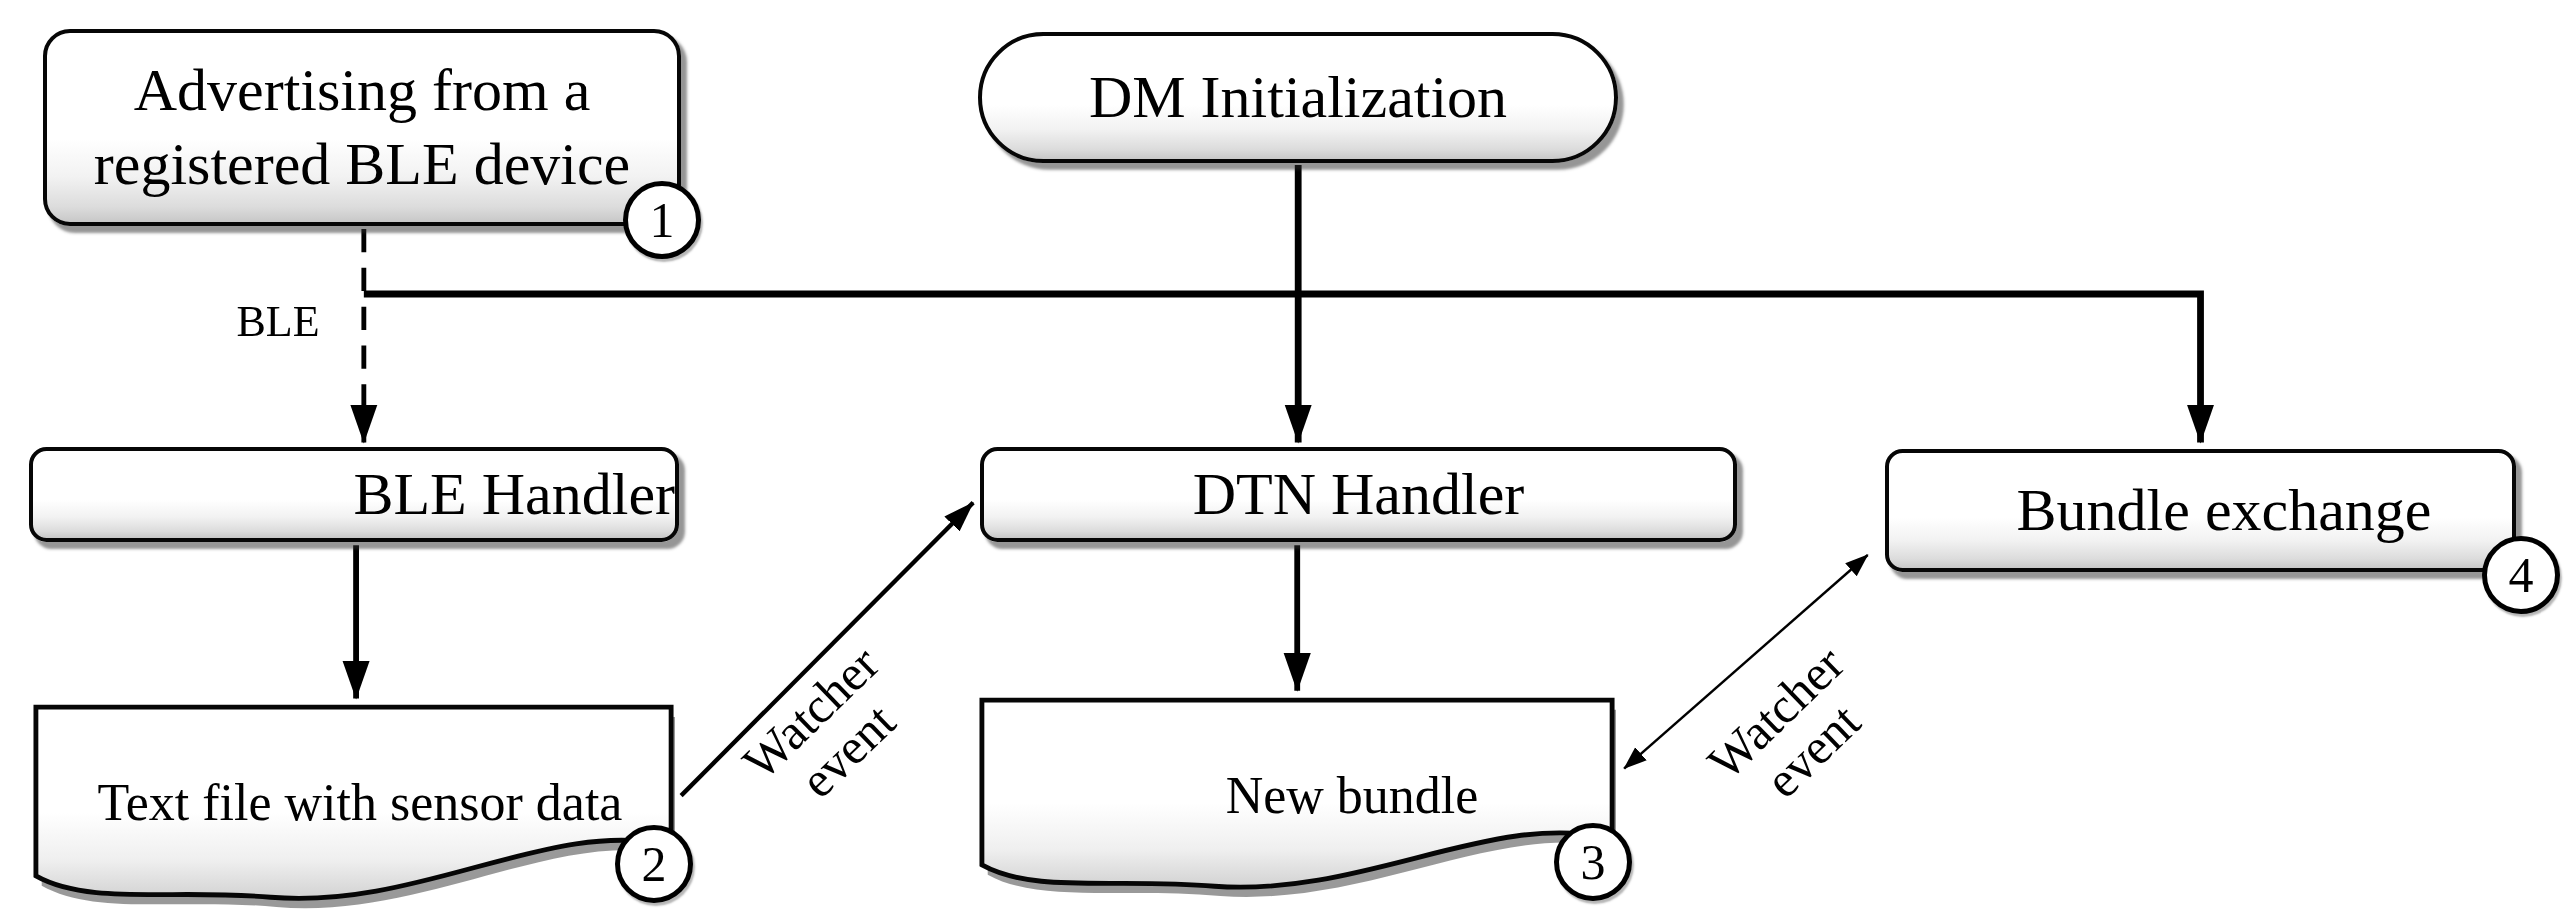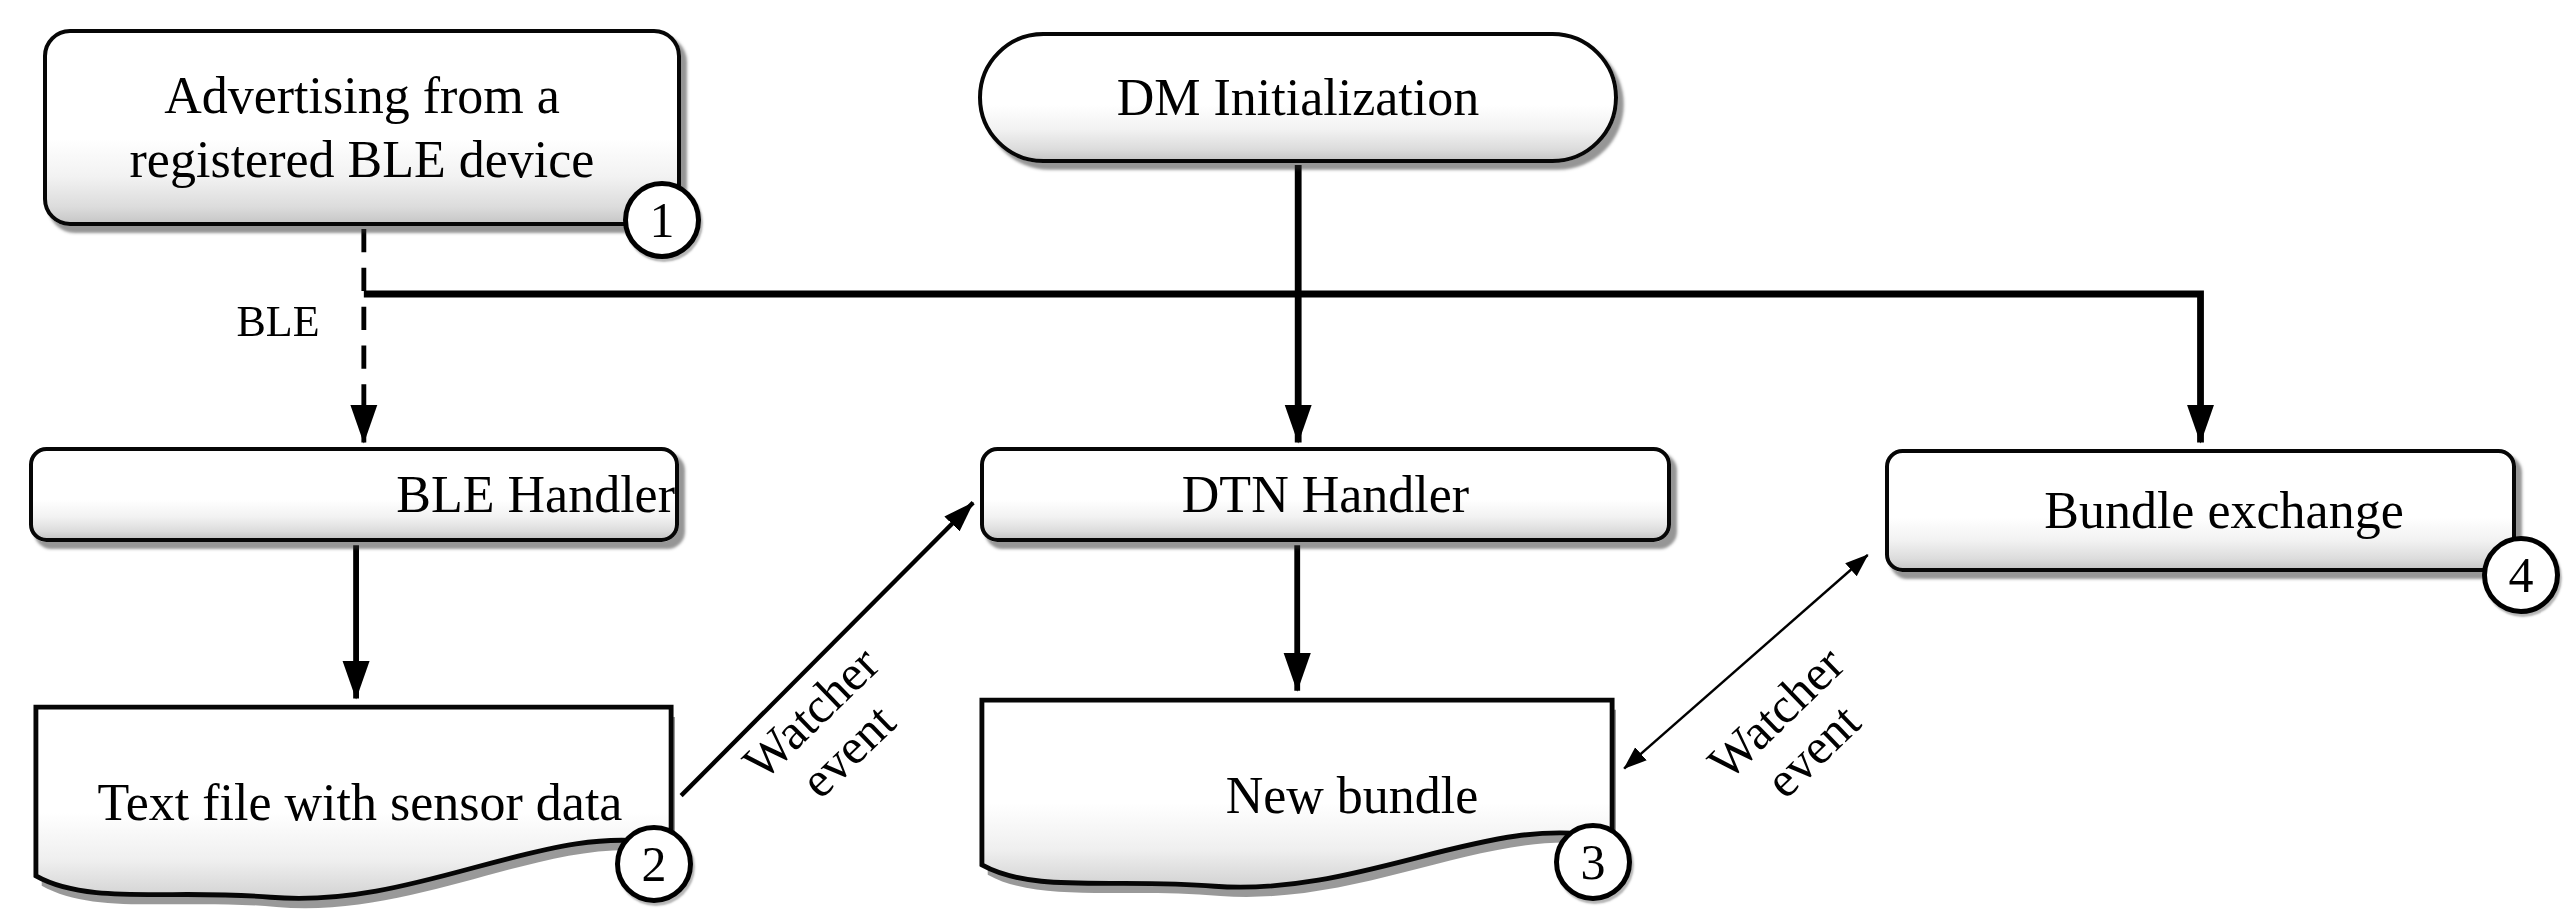--- a/index.html
+++ b/index.html
@@ -5,21 +5,21 @@
   html,body { margin:0; padding:0; background:#ffffff; }
   .canvas {
     position:relative; width:2576px; height:915px; background:#ffffff;
     font-family:"Liberation Serif","DejaVu Serif",serif; color:#000;
     overflow:hidden;
   }
   svg.edges { position:absolute; left:0; top:0; width:2576px; height:915px; z-index:1; pointer-events:none; }
   .node {
     position:absolute; z-index:2; box-sizing:border-box;
     display:flex; flex-direction:column; align-items:center; justify-content:center;
-    text-align:center; font-size:52px; line-height:1.22;
+    text-align:center; font-size:60px; line-height:1.22;
     background:linear-gradient(180deg,#ffffff 0%,#ffffff 56%,#f2f2f2 76%,#dcdcdc 92%,#c8c8c8 100%);
     border:4.9px solid #060606;
     box-shadow:5.8px 6.8px 2.9px rgba(45,45,45,0.5);
   }
   .rounded { border-radius:17.5px; }
   .biground { border-radius:27px; }
   .stadium { border-radius:969px; }
   .doc { position:absolute; z-index:2; }
   .doc svg { display:block; }
   .doc-label {
@@ -83,21 +83,21 @@
   </div>
 
   <div class="node stadium" style="left:978px; top:32px; width:640px; height:131px;">
     <div>DM Initialization</div>
   </div>
 
   <div class="node rounded" style="left:29px; top:447px; width:650px; height:95px;align-items:flex-end;">
     <div>BLE Handler</div>
   </div>
 
-  <div class="node rounded" style="left:980px; top:447px; width:691px; height:95px;">
+  <div class="node rounded" style="left:980px; top:447px; width:757px; height:95px;">
     <div>DTN Handler</div>
   </div>
 
   <div class="node rounded" style="left:1885px; top:449px; width:631px; height:123px; line-height:1.15;padding-left:47px;">
     <div>Bundle exchange</div>
   </div>
 
   <div class="doc" style="left:33px; top:704px; width:642px; height:211px;">
     <svg viewBox="0 0 662 217" width="642" height="211">
       <path d="M3,3 L658,3 L658,146 C535,116 400,212 245,199 C145,190 58,208 3,177 Z" transform="translate(6,10)" fill="#454545" opacity="0.55"></path>

